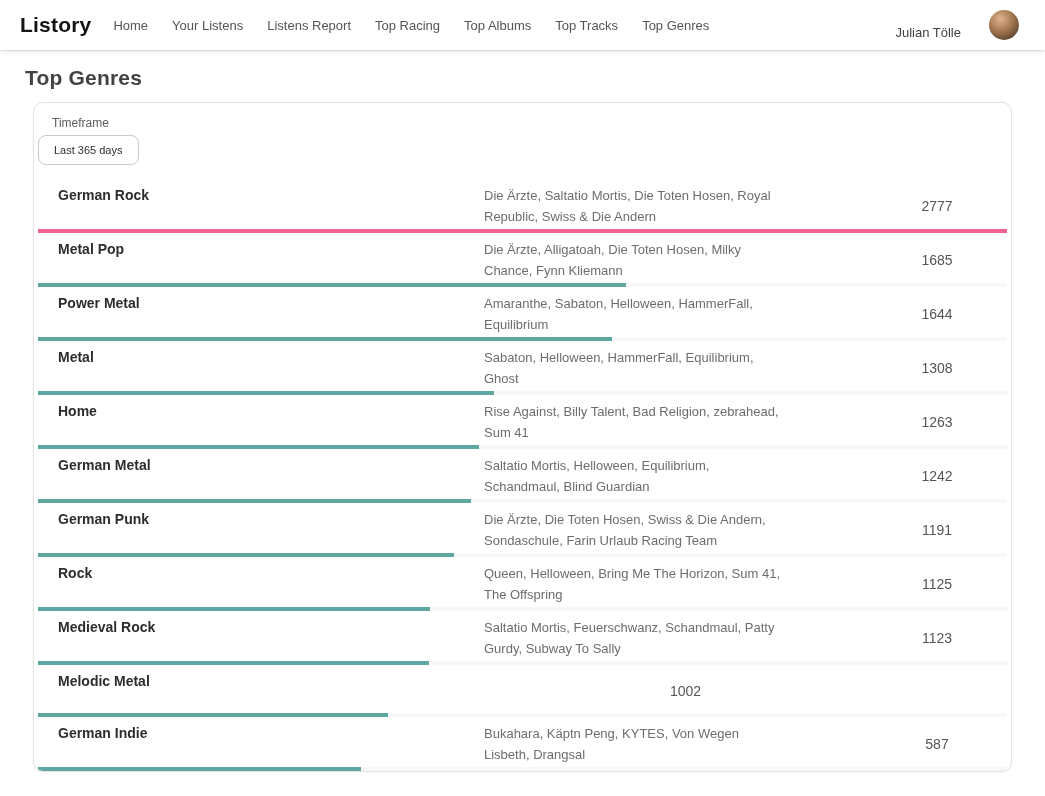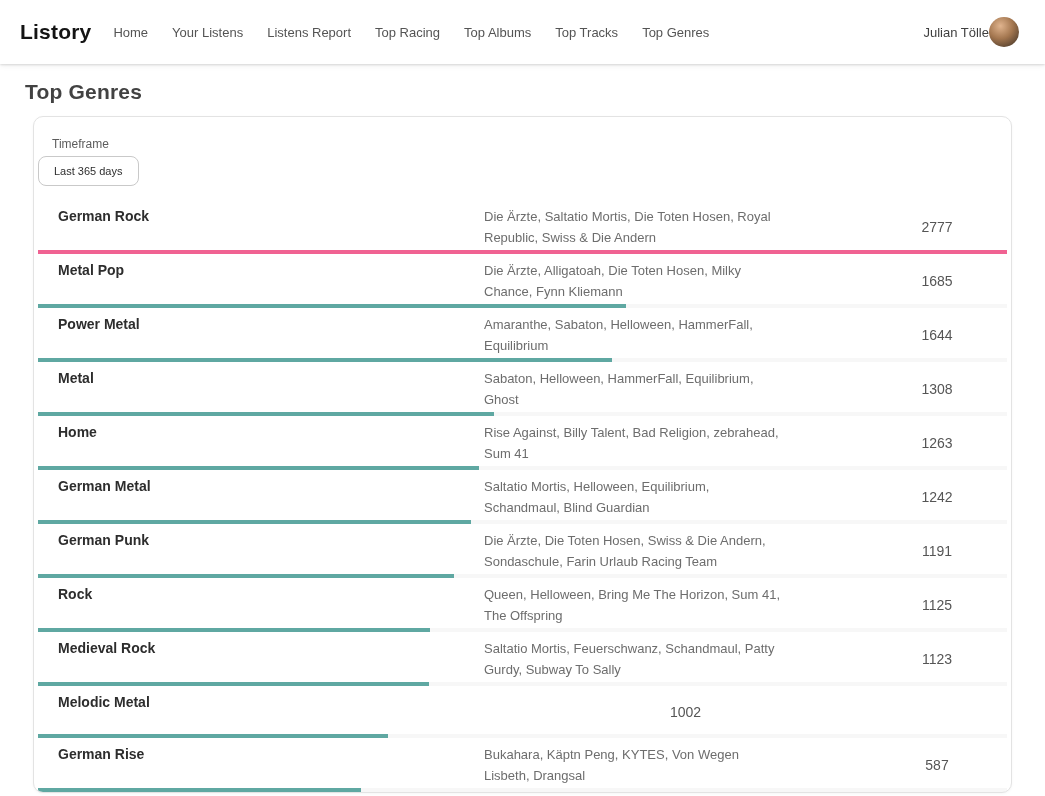--- a/index.html
+++ b/index.html
@@ -1,37 +1,37 @@
 <!DOCTYPE html>
 <html><head>
 <meta charset="utf-8">
 <style>
   *{box-sizing:border-box;margin:0;padding:0}
   html,body{width:1045px;height:796px;overflow:hidden}
   body{background:#fff;font-family:"Liberation Sans","DejaVu Sans",sans-serif;color:#333}
 
   
-  .appbar{display:flex;align-items:center;height:64px;padding:0 26px 0 20px;background:#fff;
+  .appbar{display:flex;align-items:center;height:50px;padding:0 26px 0 20px;background:#fff;
           box-shadow:0 1px 2px rgba(0,0,0,.12),0 2px 6px rgba(0,0,0,.06);position:relative;z-index:2}
   .logo{font-size:21px;font-weight:700;color:#141414;letter-spacing:.2px;cursor:pointer}
   .nav{display:flex;gap:24px;margin-left:22px;align-items:center}
   .nav a{font-size:13px;color:#545454;text-decoration:none;cursor:pointer}
-  .user{margin-left:auto;display:flex;align-items:center;gap:0;cursor:pointer}
+  .user{margin-left:auto;display:flex;align-items:flex-end;gap:28px;cursor:pointer}
   .uname{font-size:13px;color:#3f3f3f}
   .avatar{width:30px;height:30px;border-radius:50%;flex:0 0 auto;
           background:radial-gradient(circle at 38% 30%,#e0b48e 0%,#a3764f 45%,#5d4632 80%,#3c2d20 100%)}
 
   
   .page-title{margin:16px 0 12px 25px;font-size:21px;font-weight:700;color:#424242;letter-spacing:.2px}
 
   .card{margin:0 33px;background:#fff;border:1px solid #e3e3e3;border-radius:10px;
         box-shadow:0 1px 3px rgba(0,0,0,.04);padding:13px 4px 0;overflow:hidden}
 
   .tf{margin:0 0 14px}
-  .tf-label{font-size:12px;color:#5c5c5c;margin:7px 0 5px 14px}
+  .tf-label{font-size:12px;color:#5c5c5c;margin:0 0 5px 14px}
   .tf-btn{display:inline-block;font-family:inherit;font-size:11px;color:#2e2e2e;background:#fff;
           border:1px solid #c9c9c9;border-radius:8px;padding:8px 15px;cursor:pointer}
 
   
   .row{position:relative;display:grid;grid-template-columns:426px 1fr 100px;padding:6px 20px 6px;min-height:52px}
   .g{font-size:14px;font-weight:700;color:#2d2d2d;line-height:21px}
   .a{font-size:13px;color:#6d6d6d;line-height:21px;max-width:300px}
   .c{font-size:14px;color:#555;align-self:center;justify-self:center}
   .track{position:absolute;left:0;bottom:0;width:100%;height:4px;background:rgba(0,0,0,.03)}
   .bar{display:block;height:100%}
@@ -147,21 +147,21 @@
 
   <div class="row">
     <div class="g">Melodic Metal</div>
     <div class="c">1002</div>
     <div class="track">
           <i class="bar" style="width: 36.1%; background: rgb(95, 168, 162);"></i>
         </div>
   </div>
 
   <div class="row">
-    <div class="g">German Rise</div>
+    <div class="g">German Indie</div>
     <div class="a">Bukahara, Käptn Peng, KYTES, Von Wegen Lisbeth, Drangsal</div>
     <div class="c">587</div>
     <div class="track">
           <i class="bar" style="width: 33.3%; background: rgb(95, 168, 162);"></i>
         </div>
   </div>
 </div>
 </section>
 
 </body></html>

